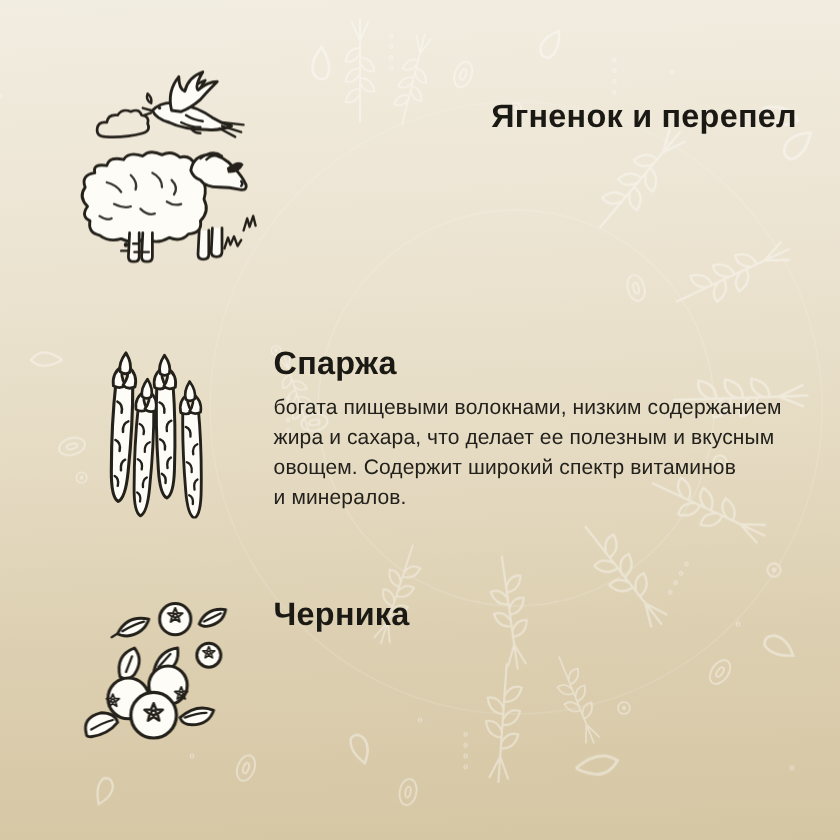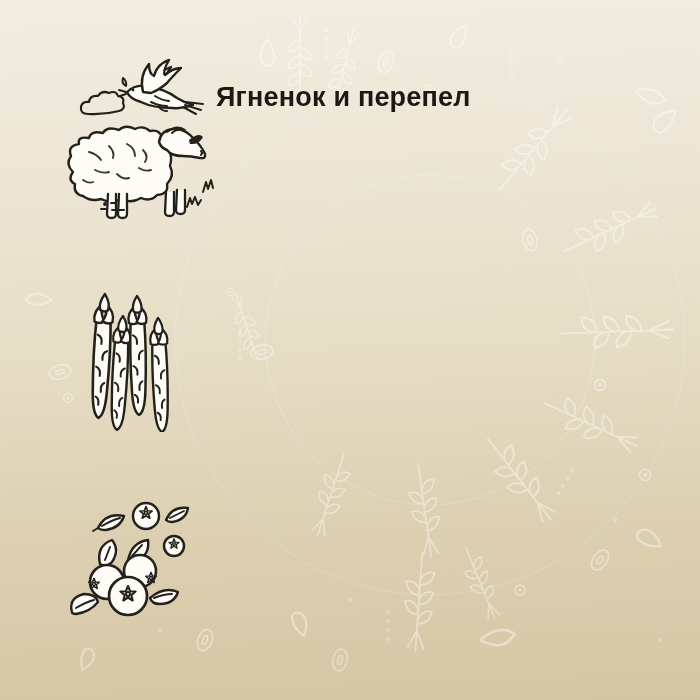--- a/index.html
+++ b/index.html
@@ -167,21 +167,21 @@
         </g>
 
         <g class="ink" stroke-width="2">
           <path d="M148 140 L151 130 L153 137 L156 128 L158 136"></path>
           <path d="M132 155 L135 146 L137 152 L140 145 L143 153 L146 148"></path>
           <path d="M46 157 L52 157 M57 158 L69 158 M56 151 L61 151"></path>
           <circle cx="50" cy="152" r="0.9" fill="#24211b"></circle>
         </g>
       </svg>
     </div>
-    <div class="textblock" style="left:216px;top:80px;">
+    <div class="textblock" style="left:228px;top:80px;text-align:right;">
       <h2>Ягненок и перепел</h2>
     </div>
   </div>
 
   <div class="section">
     <div class="figure" style="left:78px;top:280px;width:112px;height:152px;">
       <svg viewBox="0 0 112 152">
         <defs>
           <g id="spear">
             <path class="ink paper" stroke-width="2.6" d="M-7 26 Q-9 60 -7 100 Q-6 122 0 125 Q6 122 7 100 Q9 60 7 26 Q0 30 -7 26 Z"></path>
@@ -197,20 +197,25 @@
             </g>
           </g>
         </defs>
         <use href="#spear" transform="translate(27,13) rotate(3)"></use>
         <use href="#spear" transform="translate(45,35) rotate(3) scale(0.92)"></use>
         <use href="#spear" transform="translate(59,15) rotate(-1) scale(0.96)"></use>
         <use href="#spear" transform="translate(80,37) rotate(-2) scale(0.92)"></use>
       </svg>
     </div>
     <div class="textblock" style="left:228px;top:286px;">
+      <h2>Спаржа</h2>
+      <p>богата пищевыми волокнами, низким содержанием
+жира и сахара, что делает ее полезным и вкусным
+овощем. Содержит широкий спектр витаминов
+и минералов.</p>
     </div>
   </div>
 
   <div class="section">
     <div class="figure" style="left:62px;top:490px;width:134px;height:162px;">
       <svg viewBox="0 0 134 162">
         <defs>
           <g id="calyx" class="ink" stroke-width="2.1">
             <path d="M0 -8 L2.1 -2.8 L7.6 -2.5 L3.3 1.1 L4.7 6.5 L0 3.5 L-4.7 6.5 L-3.3 1.1 L-7.6 -2.5 L-2.1 -2.8 Z"></path>
             <circle r="2"></circle>
@@ -252,16 +257,17 @@
           <circle class="ink paper" stroke-width="2.6" cx="78" cy="81" r="16"></circle>
           <use href="#calyx" transform="translate(89,88) scale(0.7)"></use>
         </g>
         <g>
           <circle class="ink paper" stroke-width="2.7" cx="66" cy="106" r="19"></circle>
           <use href="#calyx" transform="translate(66,104)"></use>
         </g>
       </svg>
     </div>
     <div class="textblock" style="left:228px;top:495px;">
+      <h2>Черника</h2>
     </div>
   </div>
 
 </div>
 
 </body></html>

